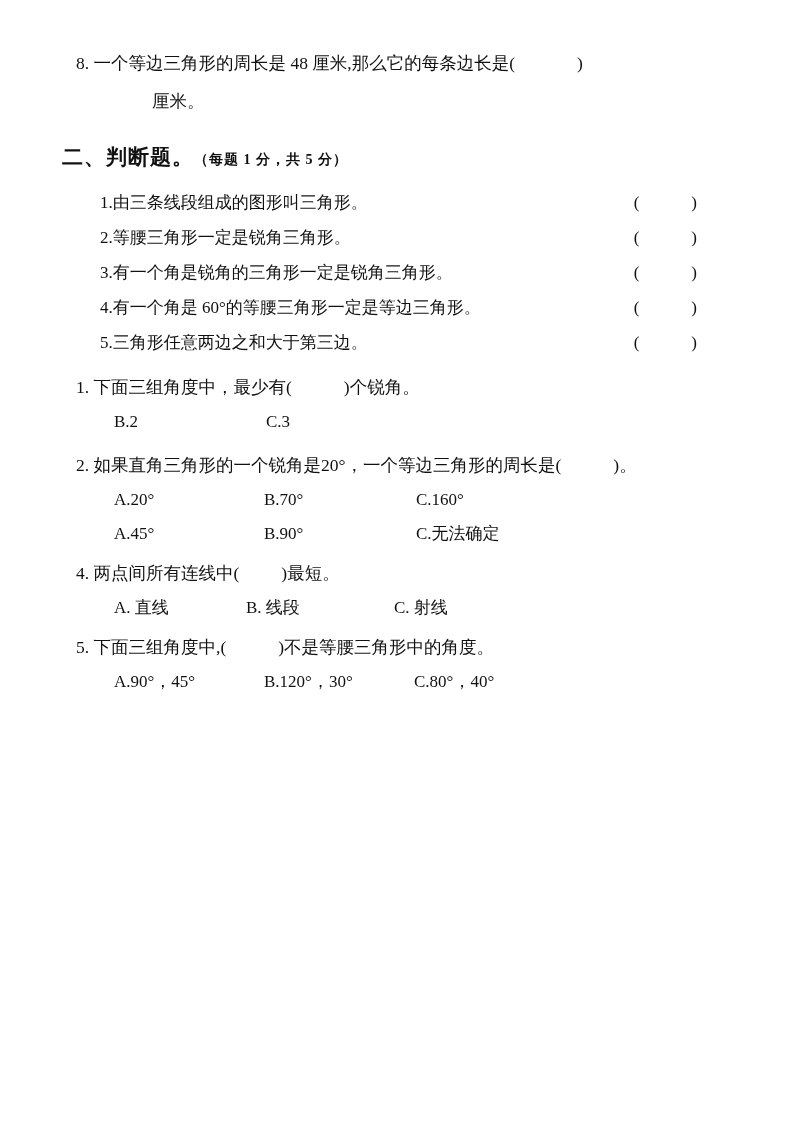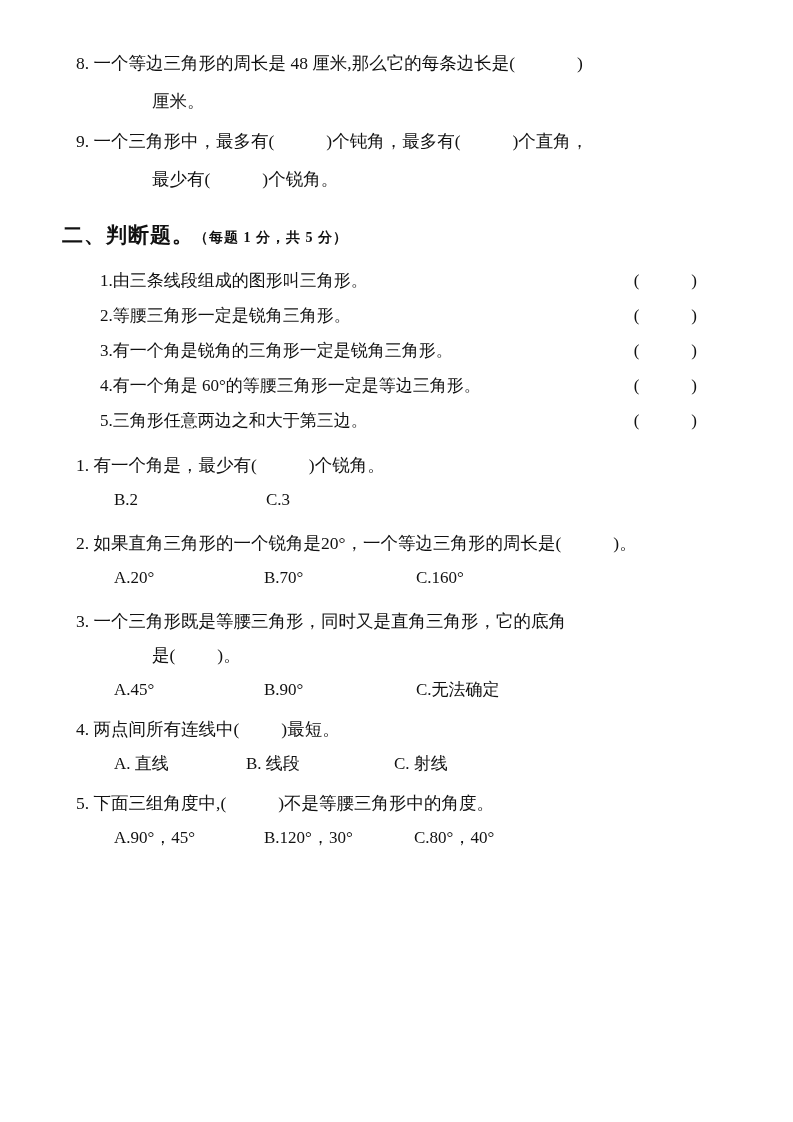--- a/index.html
+++ b/index.html
@@ -101,27 +101,20 @@
 <body>
 
 <div class="page">
 
   <div class="q">
     <span class="num">8.</span>
     <span>一个等边三角形的周长是 48 厘米,那么它的每条边长是(</span><span class="blank-lg"></span><span>)</span>
     <div class="indent-cont">厘米。</div>
   </div>
 
-  <div class="q">
-    <span class="num">9.</span>
-    <span>一个三角形中，最多有(</span><span class="blank-md"></span><span>)个钝角，最多有(</span><span class="blank-md"></span><span>)个直角，</span>
-    <div class="indent-cont">
-      <span>最少有(</span><span class="blank-md"></span><span>)个锐角。</span>
-    </div>
-  </div>
 
   <div class="section-head">
     <span>二、判断题。</span><span class="score">（每题 1 分，共 5 分）</span>
   </div>
 
   <div class="tf-row">
     <span class="tf-text">1.</span>
     <span class="tf-text">由三条线段组成的图形叫三角形。</span>
     <span class="tf-paren">(<span class="gap"></span>)</span>
   </div>
@@ -142,44 +135,37 @@
   </div>
   <div class="tf-row">
     <span class="tf-text">5.</span>
     <span class="tf-text">三角形任意两边之和大于第三边。</span>
     <span class="tf-paren">(<span class="gap"></span>)</span>
   </div>
 
 
   <div class="choice-q">
     <span>1.</span>
-    <span>有一个角是，最少有(</span><span class="blank-md"></span><span>)个锐角。</span>
+    <span>下面三组角度中，最少有(</span><span class="blank-md"></span><span>)个锐角。</span>
   </div>
   <div class="opts">
     <span class="opt w2">B.2</span>
     <span class="opt last">C.3</span>
   </div>
 
   <div class="choice-q">
     <span>2.</span>
     <span>如果直角三角形的一个锐角是20°，一个等边三角形的周长是(</span><span class="blank-md"></span><span>)。</span>
   </div>
   <div class="opts">
     <span class="opt w1">A.20°</span>
     <span class="opt w2">B.70°</span>
     <span class="opt last">C.160°</span>
   </div>
 
-  <div class="choice-q">
-    <span>3.</span>
-    <span>一个三角形既是等腰三角形，同时又是直角三角形，它的底角</span>
-    <div class="indent-cont">
-      <span>是(</span><span class="blank-sm"></span><span>)。</span>
-    </div>
-  </div>
   <div class="opts">
     <span class="opt w1">A.45°</span>
     <span class="opt w2">B.90°</span>
     <span class="opt last">C.无法确定</span>
   </div>
 
   <div class="choice-q tight">
     <span>4.</span>
     <span>两点间所有连线中(</span><span class="blank-sm"></span><span>)最短。</span>
   </div>

